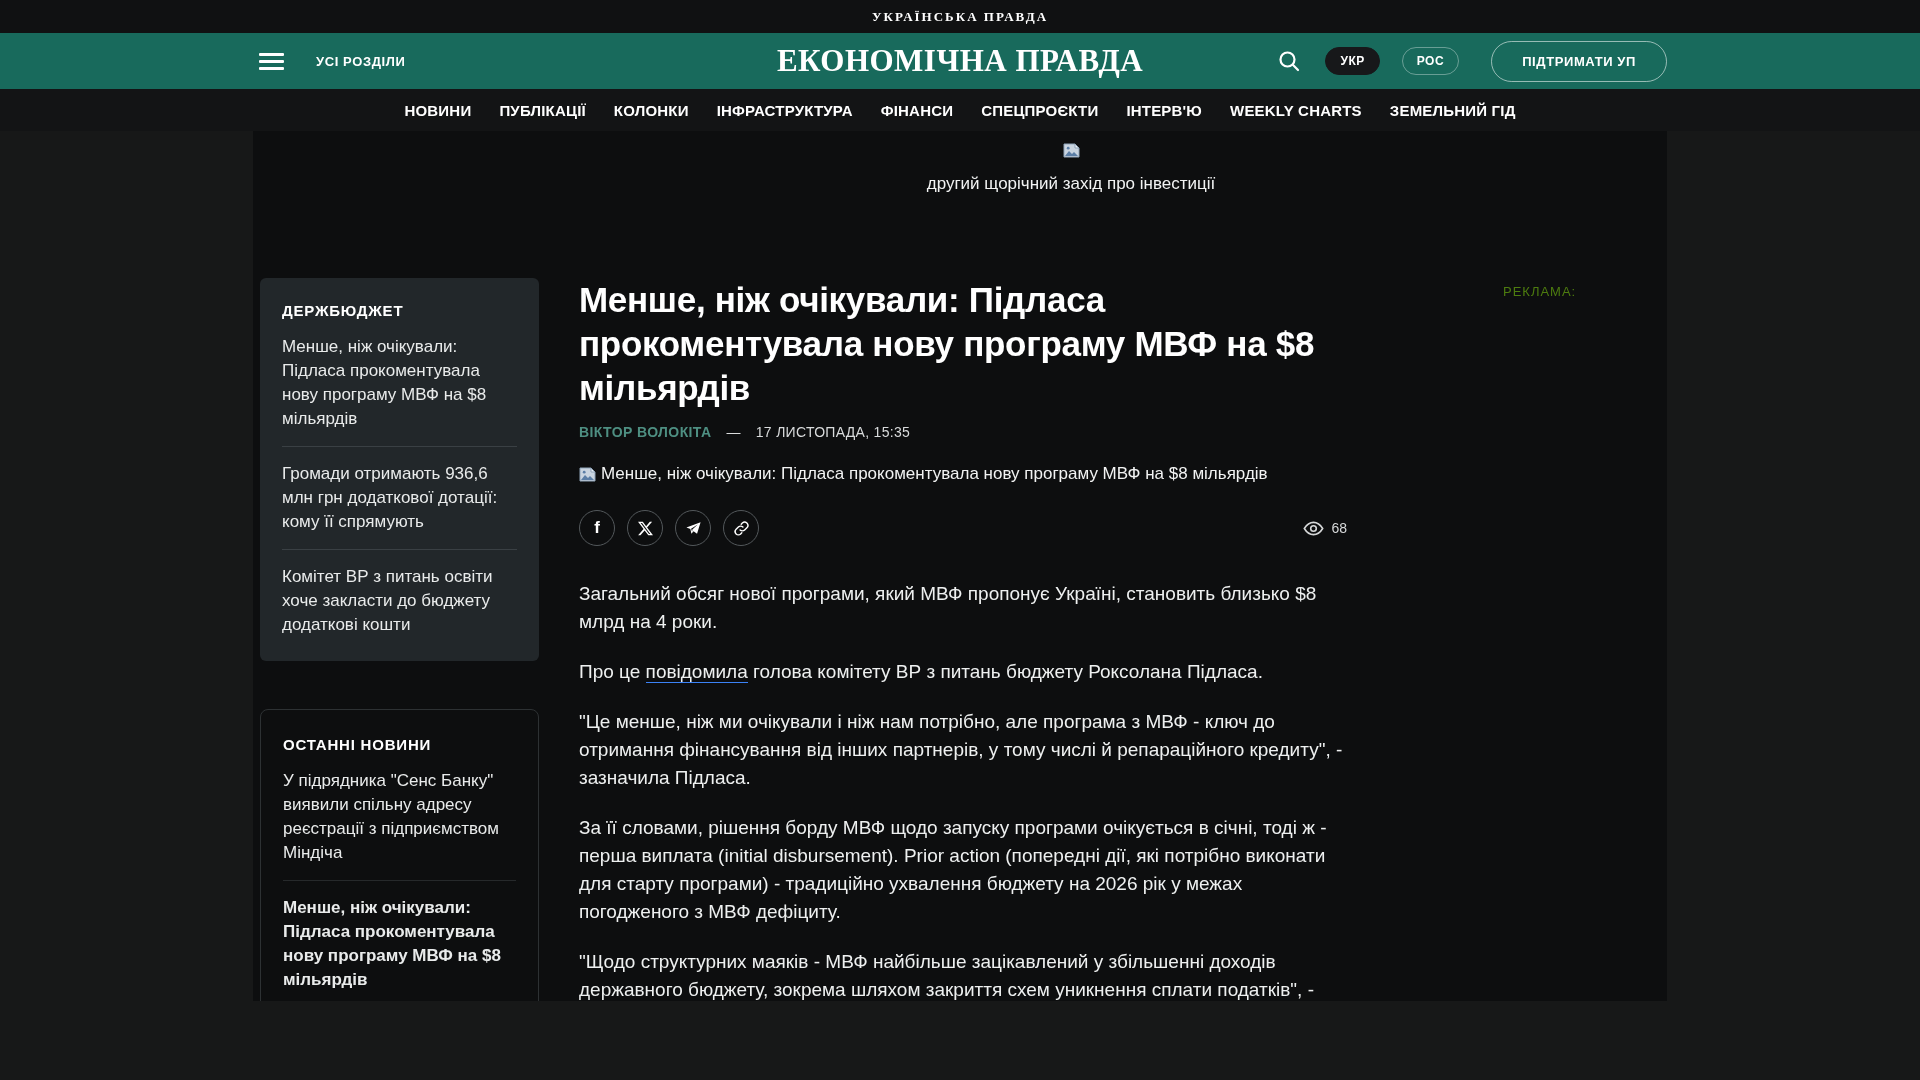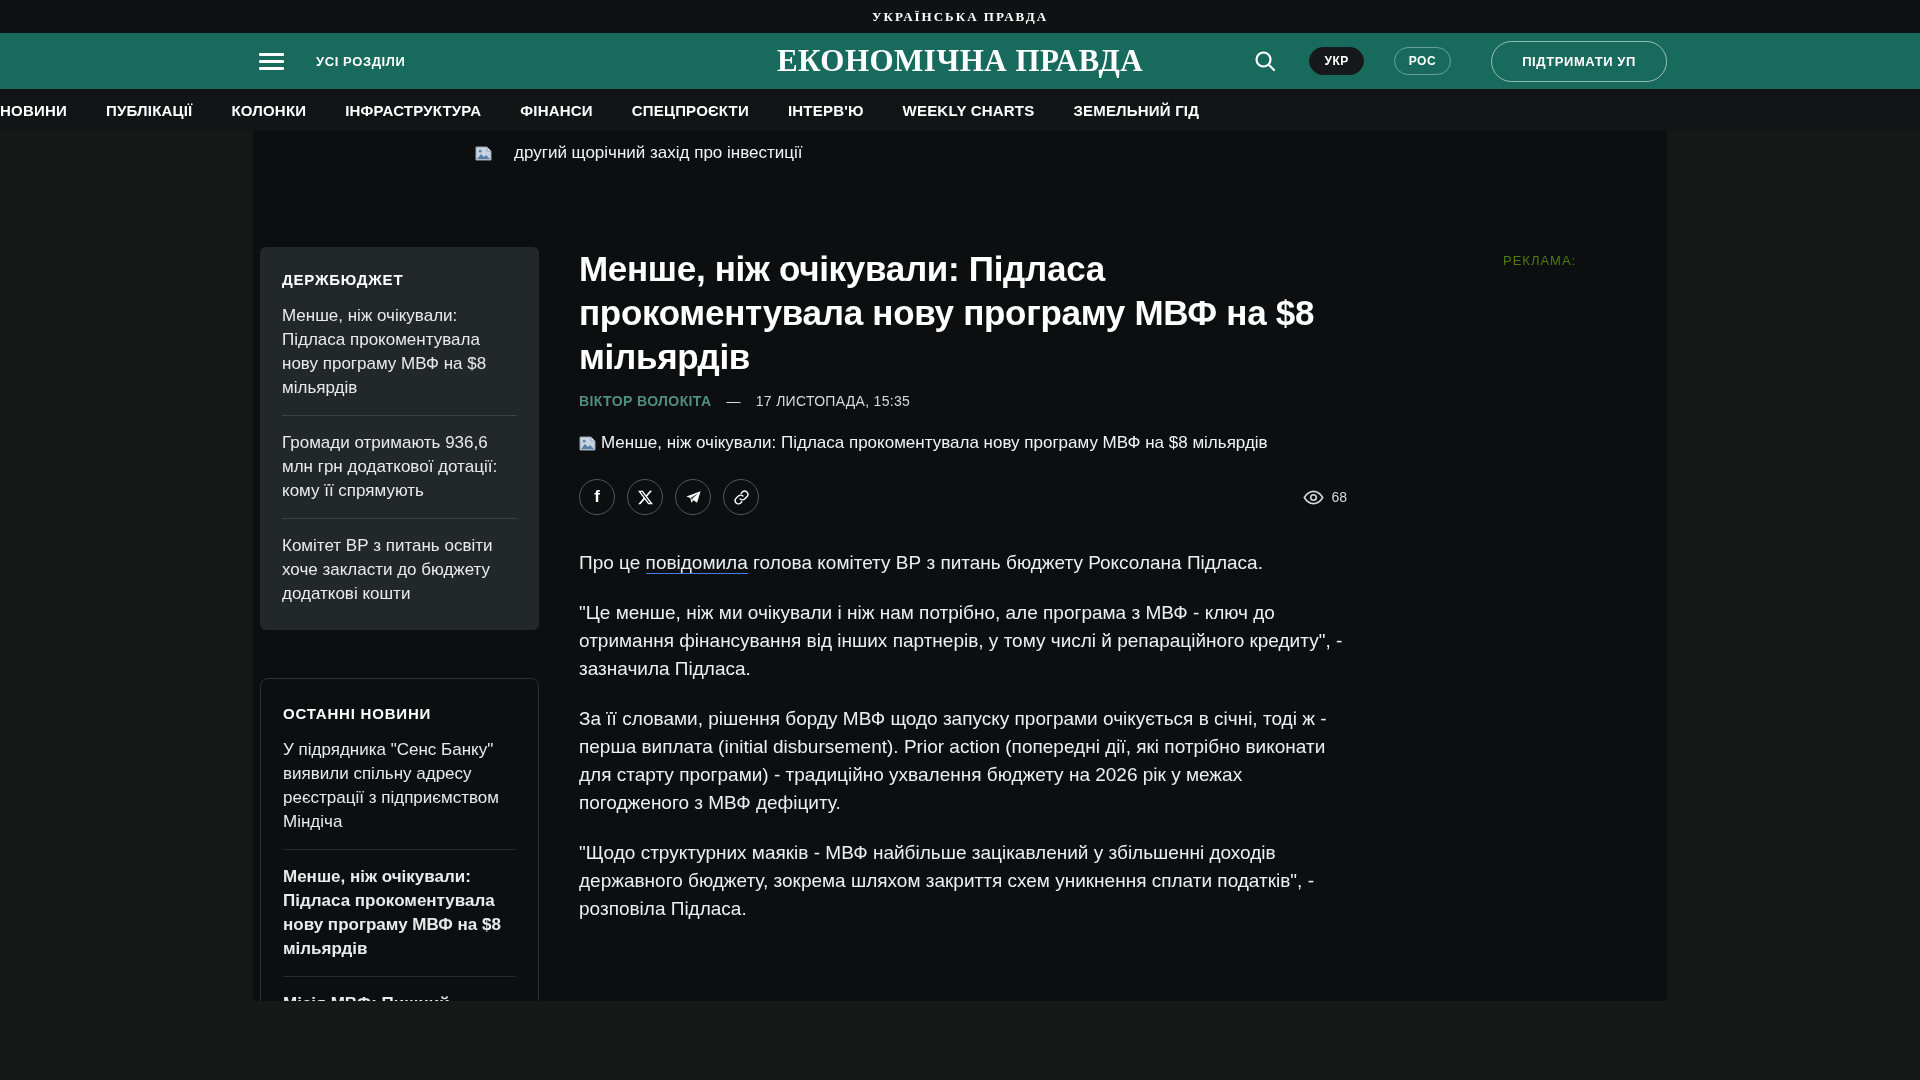--- a/index.html
+++ b/index.html
@@ -31,49 +31,49 @@
   .menu-toggle { display: flex; align-items: center; gap: 12px; cursor: pointer; margin-left: 6px; }
   .hamburger { display: inline-flex; flex-direction: column; gap: 4px; }
   .hamburger i { display: block; width: 25px; height: 3px; background: #ffffff; border-radius: 1px; }
   .menu-label { font-size: 13px; font-weight: 700; letter-spacing: 0.6px; color: #ffffff; margin-left: 20px; }
   .logo {
     position: absolute; left: 50%; transform: translateX(-50%);
     font-family: "Liberation Serif", "DejaVu Serif", serif;
     font-size: 31px; font-weight: 700; letter-spacing: 0.5px; color: #ffffff;
     white-space: nowrap; cursor: pointer;
   }
-  .header-right { margin-left: auto; display: flex; align-items: center; gap: 30px; }
+  .header-right { margin-left: auto; display: flex; align-items: center; gap: 22px; }
   .search-btn { width: 28px; height: 28px; display: flex; align-items: center; justify-content: center; cursor: pointer; }
   .lang-pill {
     border-radius: 14px; font-size: 12px; font-weight: 700; letter-spacing: 0.5px;
     padding: 6px 14px; color: #ffffff; background: transparent; border: 1px solid rgba(255,255,255,0.35);
     font-family: inherit; cursor: pointer;
   }
   .lang-pill.active { background: #17181a; border-color: #17181a; }
   .support-btn {
     margin-left: 10px; border-radius: 22px; border: 1px solid rgba(255,255,255,0.55);
     background: transparent; color: #ffffff; font-family: inherit;
     font-size: 13px; font-weight: 700; letter-spacing: 0.6px;
     padding: 12px 30px; cursor: pointer;
   }
 
   
   .nav { background: #131415; padding: 13px 0 12px; }
-  .nav-inner { display: flex; gap: 39px; }
+  .nav-inner { display: flex; justify-content: center; gap: 28px; }
   .nav-link {
     font-size: 15px; font-weight: 700; letter-spacing: 0.2px; color: #ffffff;
     text-decoration: none; cursor: pointer; white-space: nowrap;
   }
 
   
   .content {
     width: 1414px; margin: 0 auto; background: #0d0e0f;
     height: 870px; overflow: hidden; position: relative;
   }
-  .banner { display: flex; align-items: center; gap: 22px; padding: 12px 0 0 222px; cursor: pointer; }
+  .banner { display: flex; align-items: center; gap: 16px; padding: 12px 0 0 222px; cursor: pointer; flex-direction: column; }
   .banner-text { font-size: 17px; color: #f2f3f3; }
   .broken-img { flex: 0 0 auto; }
 
   .main-row { display: flex; align-items: flex-start; margin-top: 84px; }
 
   
   .sidebar { width: 279px; margin-left: 7px; flex: 0 0 auto; }
   .topic-card { background: #22272a; border-radius: 6px; padding: 24px 22px; }
   .box-title { font-size: 15px; font-weight: 700; letter-spacing: 0.8px; color: #ffffff; margin-bottom: 16px; }
   .side-item { font-size: 17px; line-height: 24px; color: #e9ebeb; cursor: pointer; }
@@ -242,20 +242,21 @@
         <div class="views">
           <svg width="21" height="15" viewBox="0 0 24 16" fill="none" stroke="#d6d8d9" stroke-width="1.8">
             <path d="M1.5 8 C5 2.2 9 1 12 1s7 1.2 10.5 7C19 13.8 15 15 12 15S5 13.8 1.5 8z"></path>
             <circle cx="12" cy="8" r="3.2"></circle>
           </svg>
           <span>68</span>
         </div>
       </div>
 
       <div class="body-text">
+        <p>Загальний обсяг нової програми, який МВФ пропонує Україні, становить близько $8 млрд на 4 роки.</p>
         <p><span>Про це </span><a class="inline-link">повідомила</a><span> голова комітету ВР з питань бюджету Роксолана Підласа.</span></p>
         <p>"Це менше, ніж ми очікували і ніж нам потрібно, але програма з МВФ - ключ до отримання фінансування від інших партнерів, у тому числі й репараційного кредиту", - зазначила Підласа.</p>
         <p>За її словами, рішення борду МВФ щодо запуску програми очікується в січні, тоді ж - перша виплата (initial disbursement). Prior action (попередні дії, які потрібно виконати для старту програми) - традиційно ухвалення бюджету на 2026 рік у межах погодженого з МВФ дефіциту.</p>
         <p>"Щодо структурних маяків - МВФ найбільше зацікавлений у збільшенні доходів державного бюджету, зокрема шляхом закриття схем уникнення сплати податків", - розповіла Підласа.</p>
       </div>
     </article>
 
     <div class="rail">
       <span class="ad-label">РЕКЛАМА:</span>
     </div>

